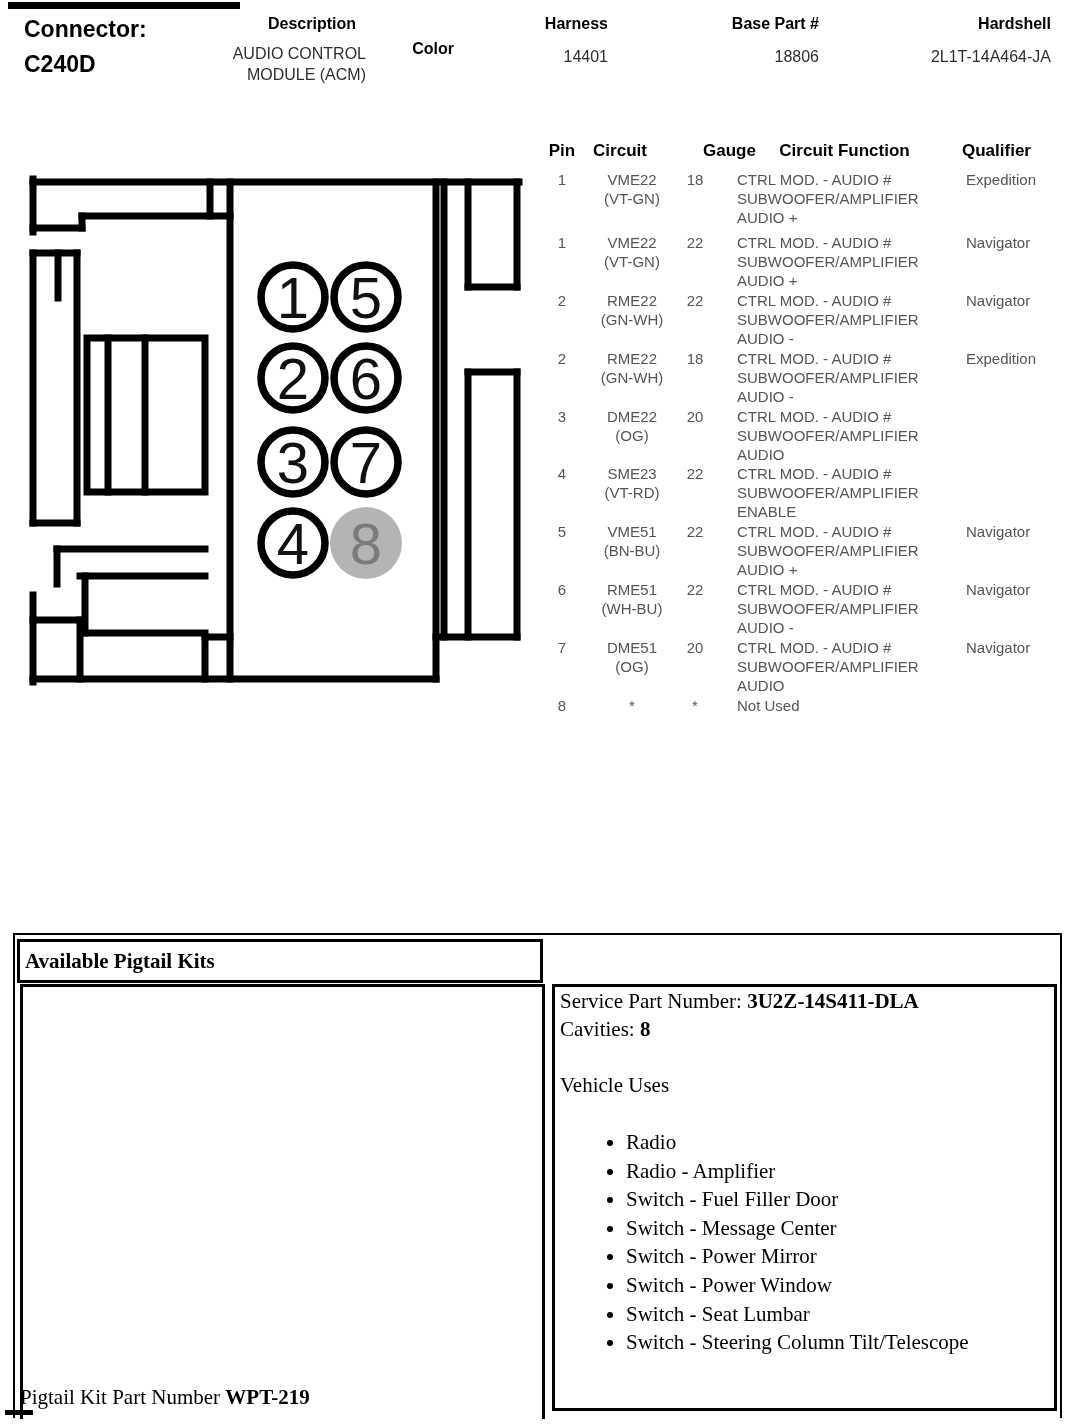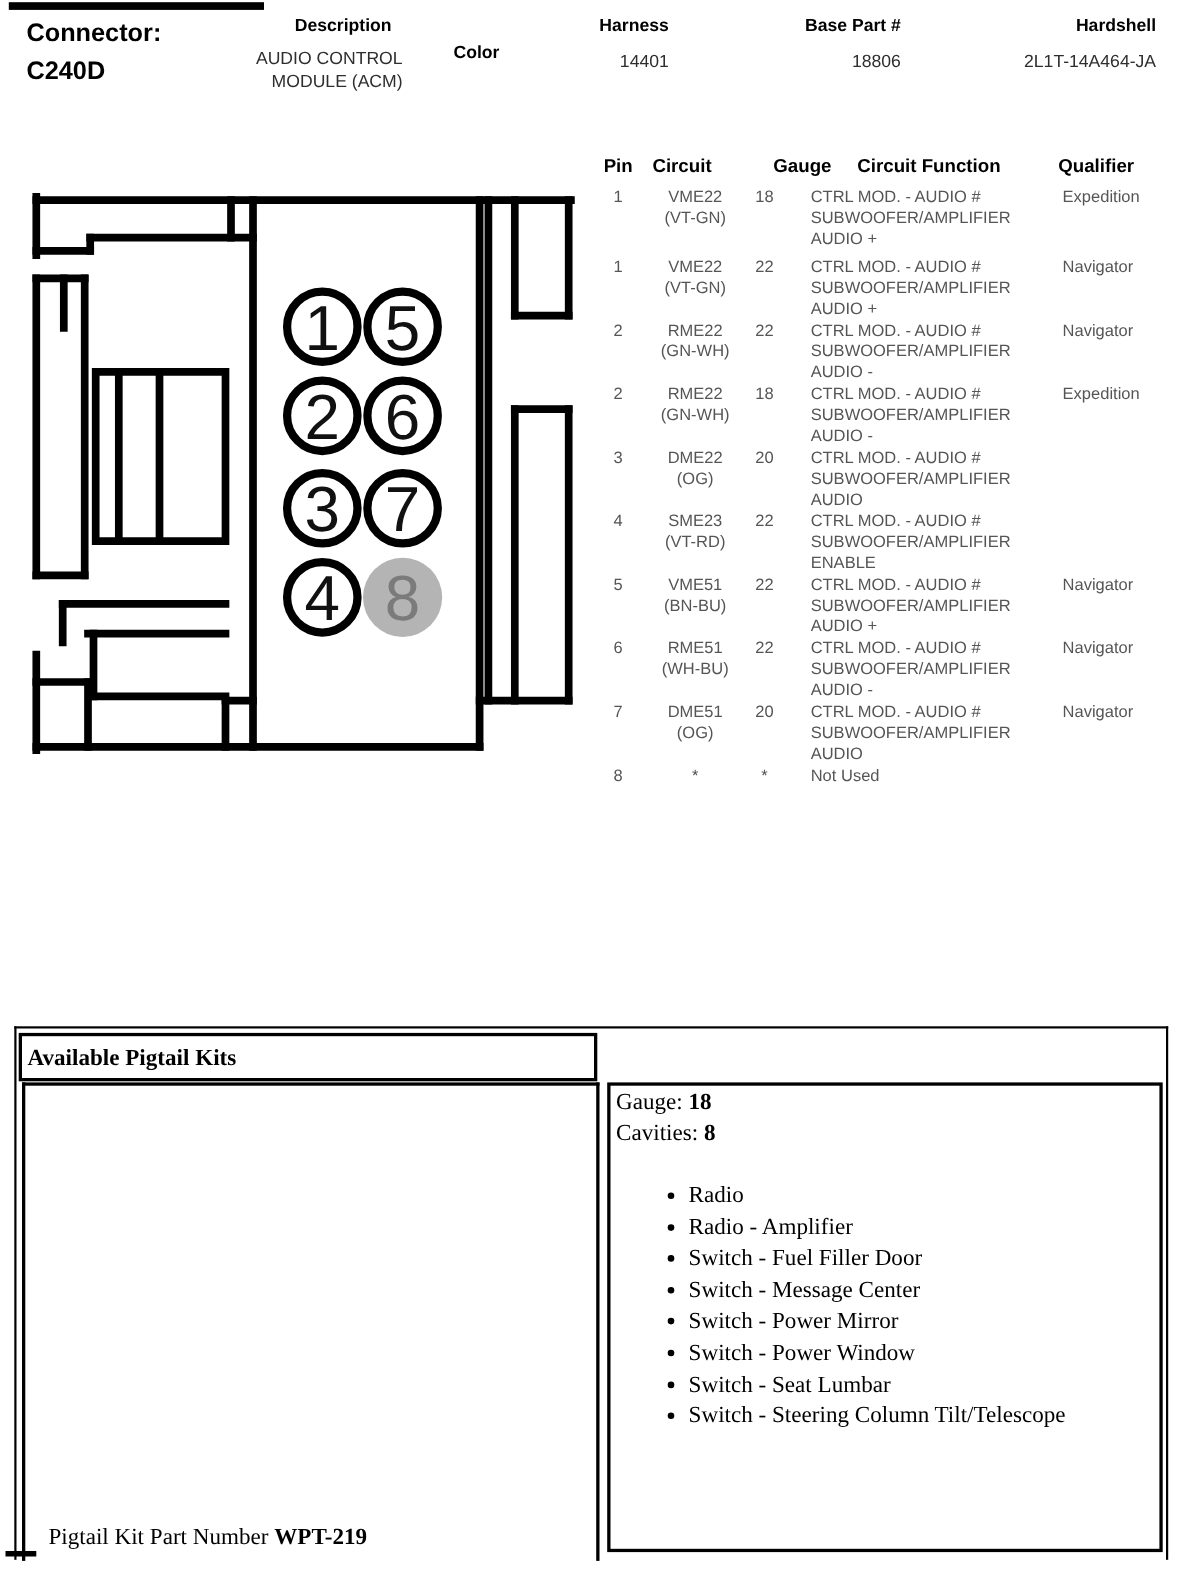--- a/index.html
+++ b/index.html
@@ -43,21 +43,21 @@
   .left-cell{position:absolute;left:20px;top:984px;width:519px;height:432px;
              border-top:3px solid #000;border-left:3px solid #000;border-right:3px solid #000;}
   .right-cell{position:absolute;left:552px;top:984px;width:499px;height:421px;
               border:3px solid #000;}
   .stub{position:absolute;left:5px;top:1410px;width:28px;height:5px;background:#000;}
   .info-block{position:absolute;left:560px;top:987px;width:492px;font-size:21px;line-height:28px;color:#000;}
   .info-line b{font-weight:bold;}
   .uses-title{margin-top:28px;}
   #uses-list{margin:29px 0 0 0;padding-left:66px;}
   #uses-list li{line-height:28.6px;font-size:21px;}
-  .kit-line{position:absolute;left:20px;top:1385px;font-size:21px;margin-left:24px;}
+  .kit-line{position:absolute;left:20px;top:1385px;font-size:21px;}
 </style>
 </head>
 <body>
 
 <div class="topbar"></div>
 
 <div class="conn-label">Connector:</div>
 <div class="conn-id">C240D</div>
 
 <div class="hcol hlab" style="left:196px;top:15px;width:160px;">Description</div>
@@ -265,22 +265,23 @@
 
 <div class="outer-table"></div>
 <div class="kits-header serif">
   <span class="t">Available Pigtail Kits</span>
 </div>
 <div class="left-cell"></div>
 <div class="right-cell"></div>
 <div class="stub"></div>
 
 <div class="info-block serif">
-  <div class="info-line"><span>Gauge: </span><b>18</b></div>
+  <div class="info-line"><span>Service Part Number: </span><b>3U2Z-14S411-DLA</b></div>
   <div class="info-line"><span>Cavities: </span><b>8</b></div>
+  <div class="info-line uses-title">Vehicle Uses</div>
   <ul id="uses-list">
       <li>Radio</li>
       <li>Radio - Amplifier</li>
       <li>Switch - Fuel Filler Door</li>
       <li>Switch - Message Center</li>
       <li>Switch - Power Mirror</li>
       <li>Switch - Power Window</li>
       <li>Switch - Seat Lumbar</li>
       <li>Switch - Steering Column Tilt/Telescope</li>
     </ul>

